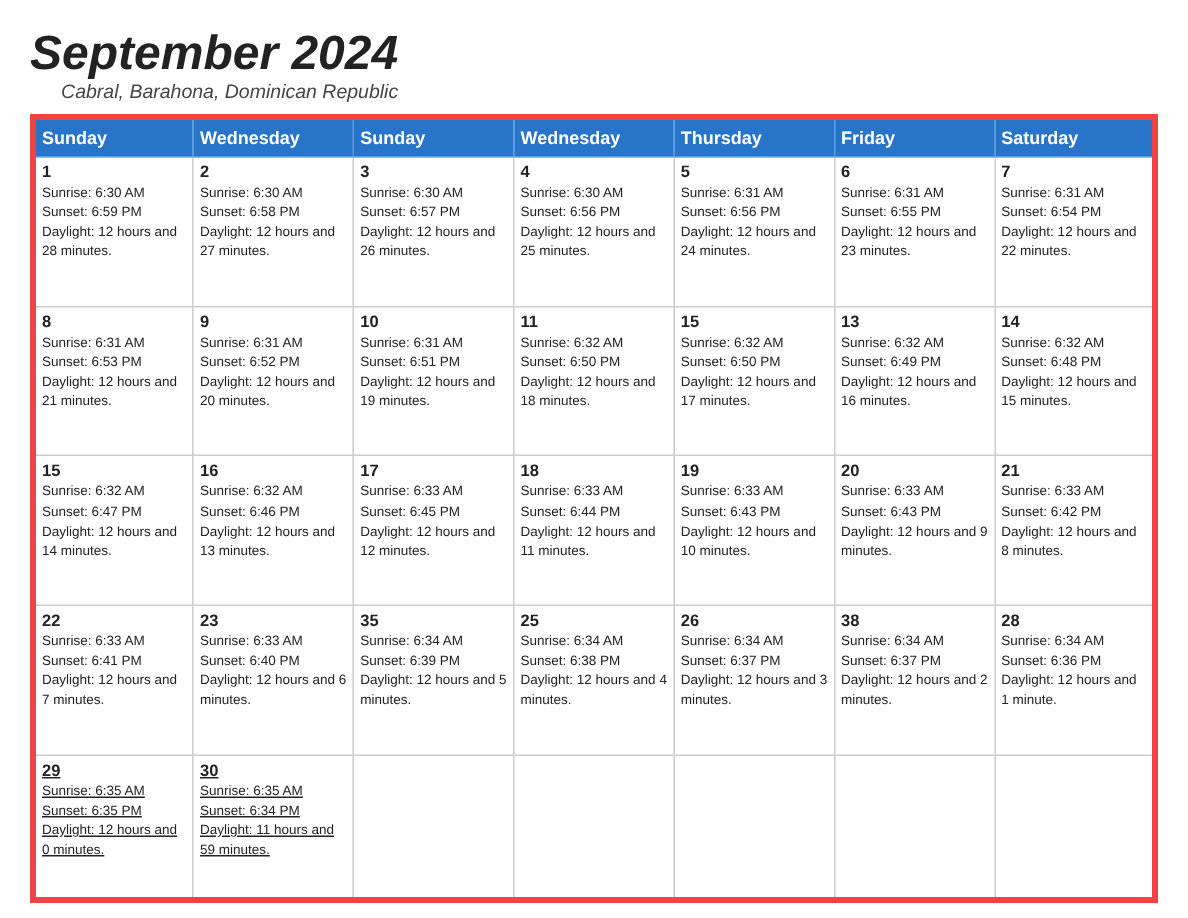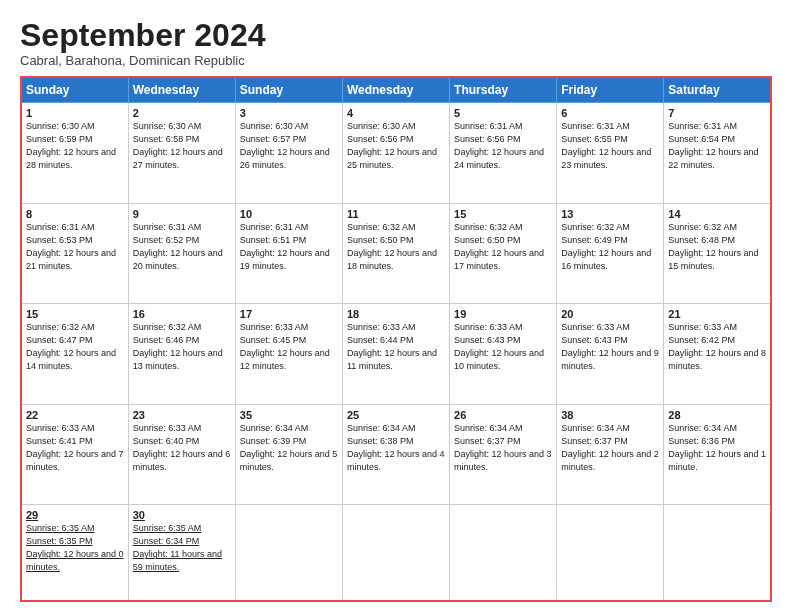--- a/index.html
+++ b/index.html
@@ -33,36 +33,37 @@
       line-height: 1.1;
     }
     .logo-general { color: #333; }
     .logo-blue { color: #1a6bbf; }
     .logo-icon {
       width: 28px;
       height: 28px;
       margin-right: 2px;
     }
     .header-right {
-      text-align: left;
+      text-align: right;
+      font-style: italic;
     }
     .month-title {
       font-size: 32px;
       font-weight: bold;
       color: #222;
       line-height: 1.1;
     }
     .location {
       font-size: 13px;
       color: #444;
       margin-top: 0;
     }
     .calendar {
       flex: 1;
-      border: 2px solid #ef4444;
+      border: 4px solid #ef4444;
       border-collapse: collapse;
       width: 100%;
       table-layout: fixed;
     }
     .calendar th {
       background: #2874c8;
       color: #fff;
       font-size: 12px;
       font-weight: bold;
       padding: 5px 4px;

